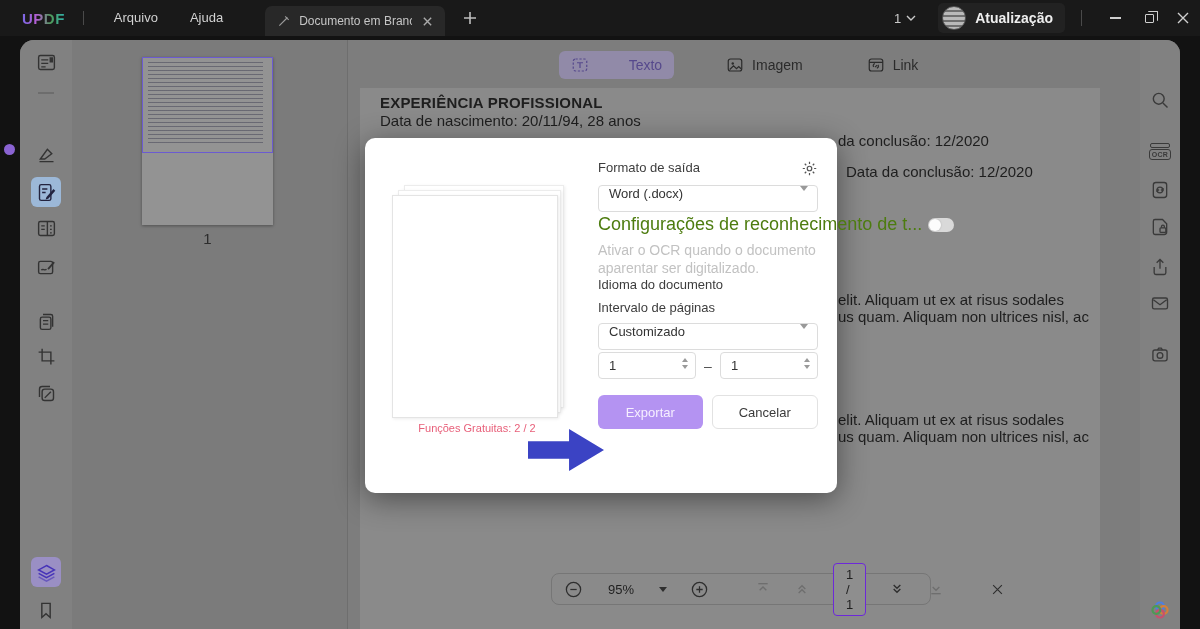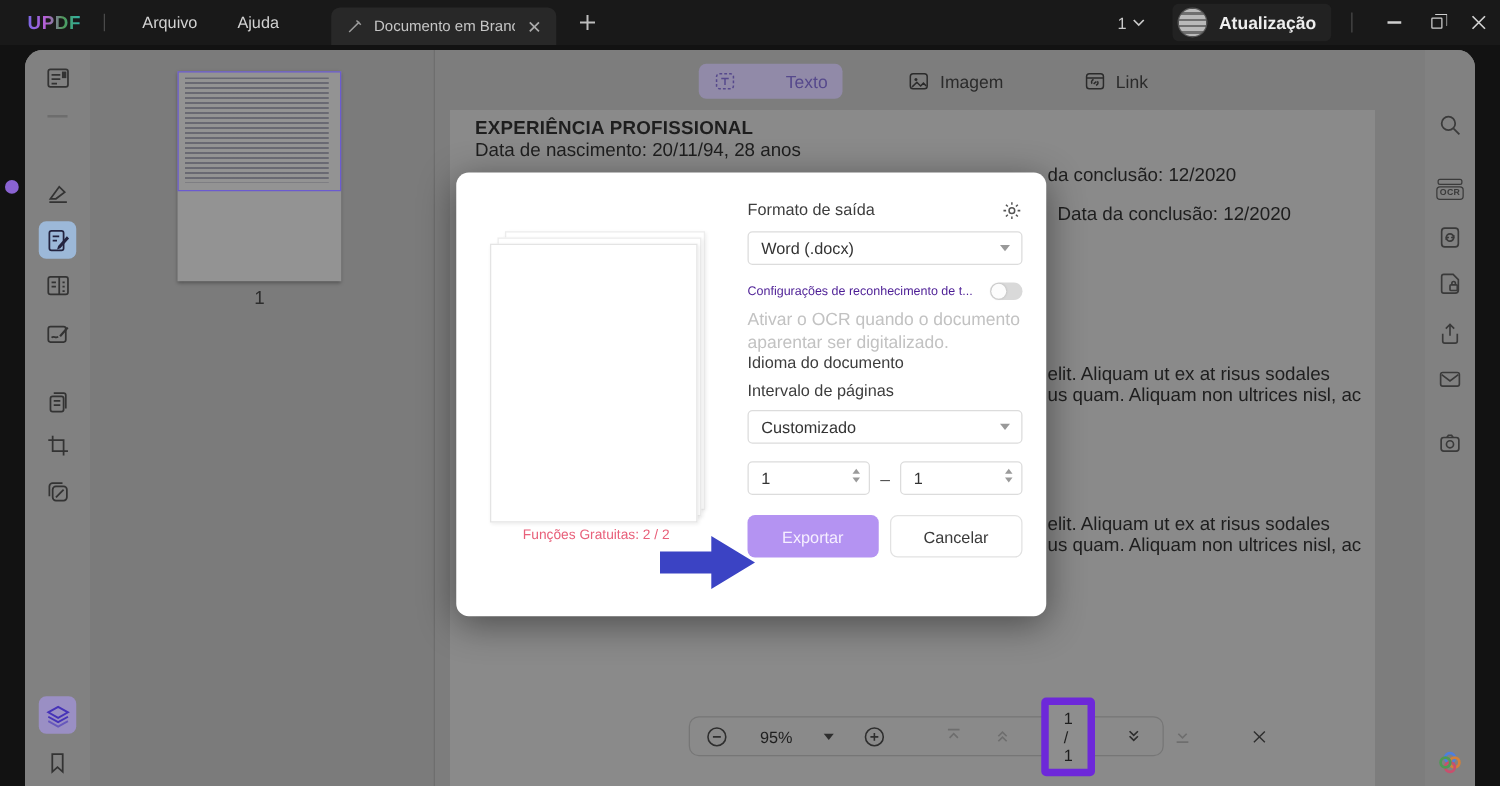--- a/index.html
+++ b/index.html
@@ -60,40 +60,40 @@
   .rrail-ic { position:absolute; left:5px; width:30px; height:30px; display:flex; align-items:center; justify-content:center; color:#3a3a3a; }
   .ocr-box { border:1.4px solid #3a3a3a; border-radius:3px; font-size:7px; font-weight:bold; padding:1px 2px; letter-spacing:.3px; }
   .ocr-top { width:20px; height:5px; border:1.4px solid #3a3a3a; border-radius:2px; margin-bottom:1px; }
 
   
   .statusbar { position:absolute; left:531px; top:533px; width:380px; height:32px; background:#8a8a8a; border:1px solid #767676; border-radius:8px; display:flex; align-items:center; padding:0 12px; gap:23px; }
   .sb-ic { display:flex; align-items:center; justify-content:center; color:#2e2e2e; }
   .sb-ic.dim { color:#6e6e6e; }
   .sb-zoom { color:#1f1f1f; font-size:13px; margin:0 2px; }
   .sb-sep { width:1px; height:14px; background:#707070; }
-  .sb-pagebox { border:6px solid #6d28d9; border-radius:4px; background:#8e8e8e; color:#1e1e1e; font-size:13px; padding:3px 12px; }
+  .sb-pagebox { border:1px solid #6d28d9; border-radius:4px; background:#8e8e8e; color:#1e1e1e; font-size:13px; padding:3px 12px; }
   .caret-down { width:0; height:0; border-left:4px solid transparent; border-right:4px solid transparent; border-top:5px solid #2e2e2e; }
 
   
   .dialog { position:absolute; left:365px; top:138px; width:472px; height:355px; background:#ffffff; border-radius:10px; box-shadow:0 6px 30px rgba(0,0,0,.45); }
   .stack { position:absolute; left:27px; top:57px; width:166px; height:223px; }
   .sheet { position:absolute; background:#fff; border:1px solid #ececec; box-shadow:1px 1px 3px rgba(0,0,0,.08); }
   .sheet.s1 { left:12px; top:-10px; width:160px; height:223px; }
   .sheet.s2 { left:6px; top:-5px; width:163px; height:223px; }
   .sheet.s3 { left:0; top:0; width:166px; height:223px; border:1px solid #e4e4e4; }
   .quota { position:absolute; left:27px; top:284px; width:170px; text-align:center; color:#e8607a; font-size:11px; }
   .dcol { position:absolute; left:233px; top:22px; width:220px; }
   .dlabel { color:#3d3d3d; font-size:13px; margin-bottom:8px; }
   .drow-head { display:flex; align-items:flex-start; justify-content:space-between; }
-  .dselect { position:relative; border:1px solid #dcdcdc; border-radius:4px; height:27px; display:flex; align-items:center; padding:0 10px; font-size:13px; color:#333; margin-bottom:14px; background:#fff; }
+  .dselect { position:relative; border:1px solid #dcdcdc; border-radius:4px; height:27px; display:flex; padding:0 10px; font-size:13px; color:#333; margin-bottom:2px; background:#fff; }
   .dselect.disabled { color:#b5b5b5; }
   .dselect .caret { position:absolute; right:9px; width:0; height:0; border-left:4px solid transparent; border-right:4px solid transparent; border-top:5px solid #999; }
   .dselect.disabled .caret { border-top-color:#c9c9c9; }
   .toggle-row { display:flex; align-items:center; justify-content:space-between; margin-bottom:6px; }
-  .toggle-label { font-size:10px; color:#4c1d95; white-space:nowrap; }
+  .toggle-label { font-size:18px; color:#4d7c0f; white-space:nowrap; }
   .toggle { width:26px; height:14px; background:#d9d9d9; border-radius:8px; position:relative; flex:none; margin-left:6px; }
   .toggle .knob { position:absolute; left:1px; top:1px; width:12px; height:12px; background:#fcfcfc; border-radius:50%; box-shadow:0 0 2px rgba(0,0,0,.2); }
   .hint { color:#c2c2c2; font-size:14px; line-height:1.3; }
   .spin-row { display:flex; align-items:center; gap:8px; margin-bottom:16px; }
   .spin { position:relative; border:1px solid #dcdcdc; border-radius:4px; height:27px; flex:1; display:flex; align-items:center; }
   .spin input { border:none; outline:none; width:100%; font-size:13px; color:#333; padding:0 22px 0 10px; font-family:"Liberation Sans",sans-serif; background:transparent; }
   .spin-arrows { position:absolute; right:7px; top:5px; display:flex; flex-direction:column; gap:3px; }
   .tri-up { width:0; height:0; border-left:3.5px solid transparent; border-right:3.5px solid transparent; border-bottom:4.5px solid #9a9a9a; }
   .tri-dn { width:0; height:0; border-left:3.5px solid transparent; border-right:3.5px solid transparent; border-top:4.5px solid #9a9a9a; }
   .spin-dash { color:#555; font-size:14px; }

